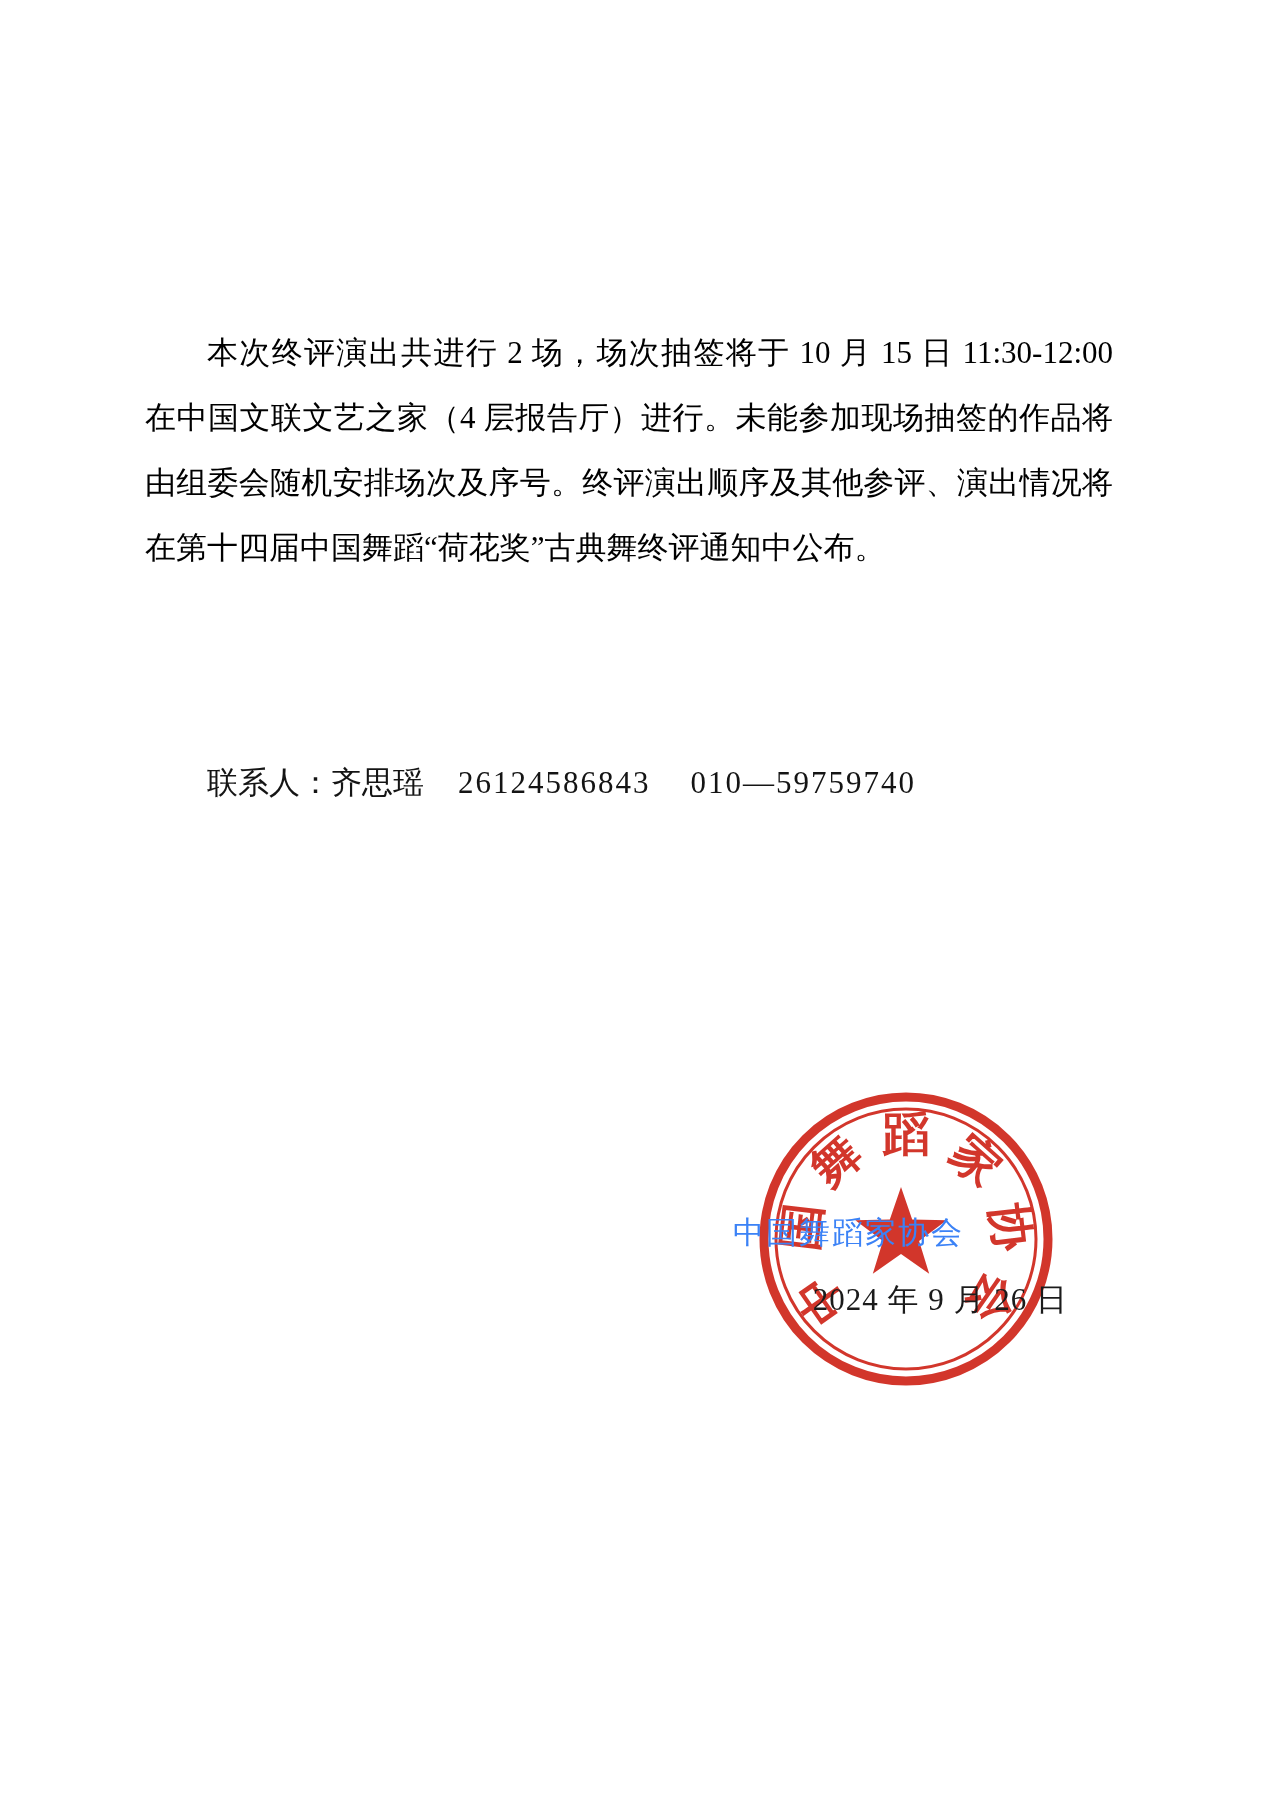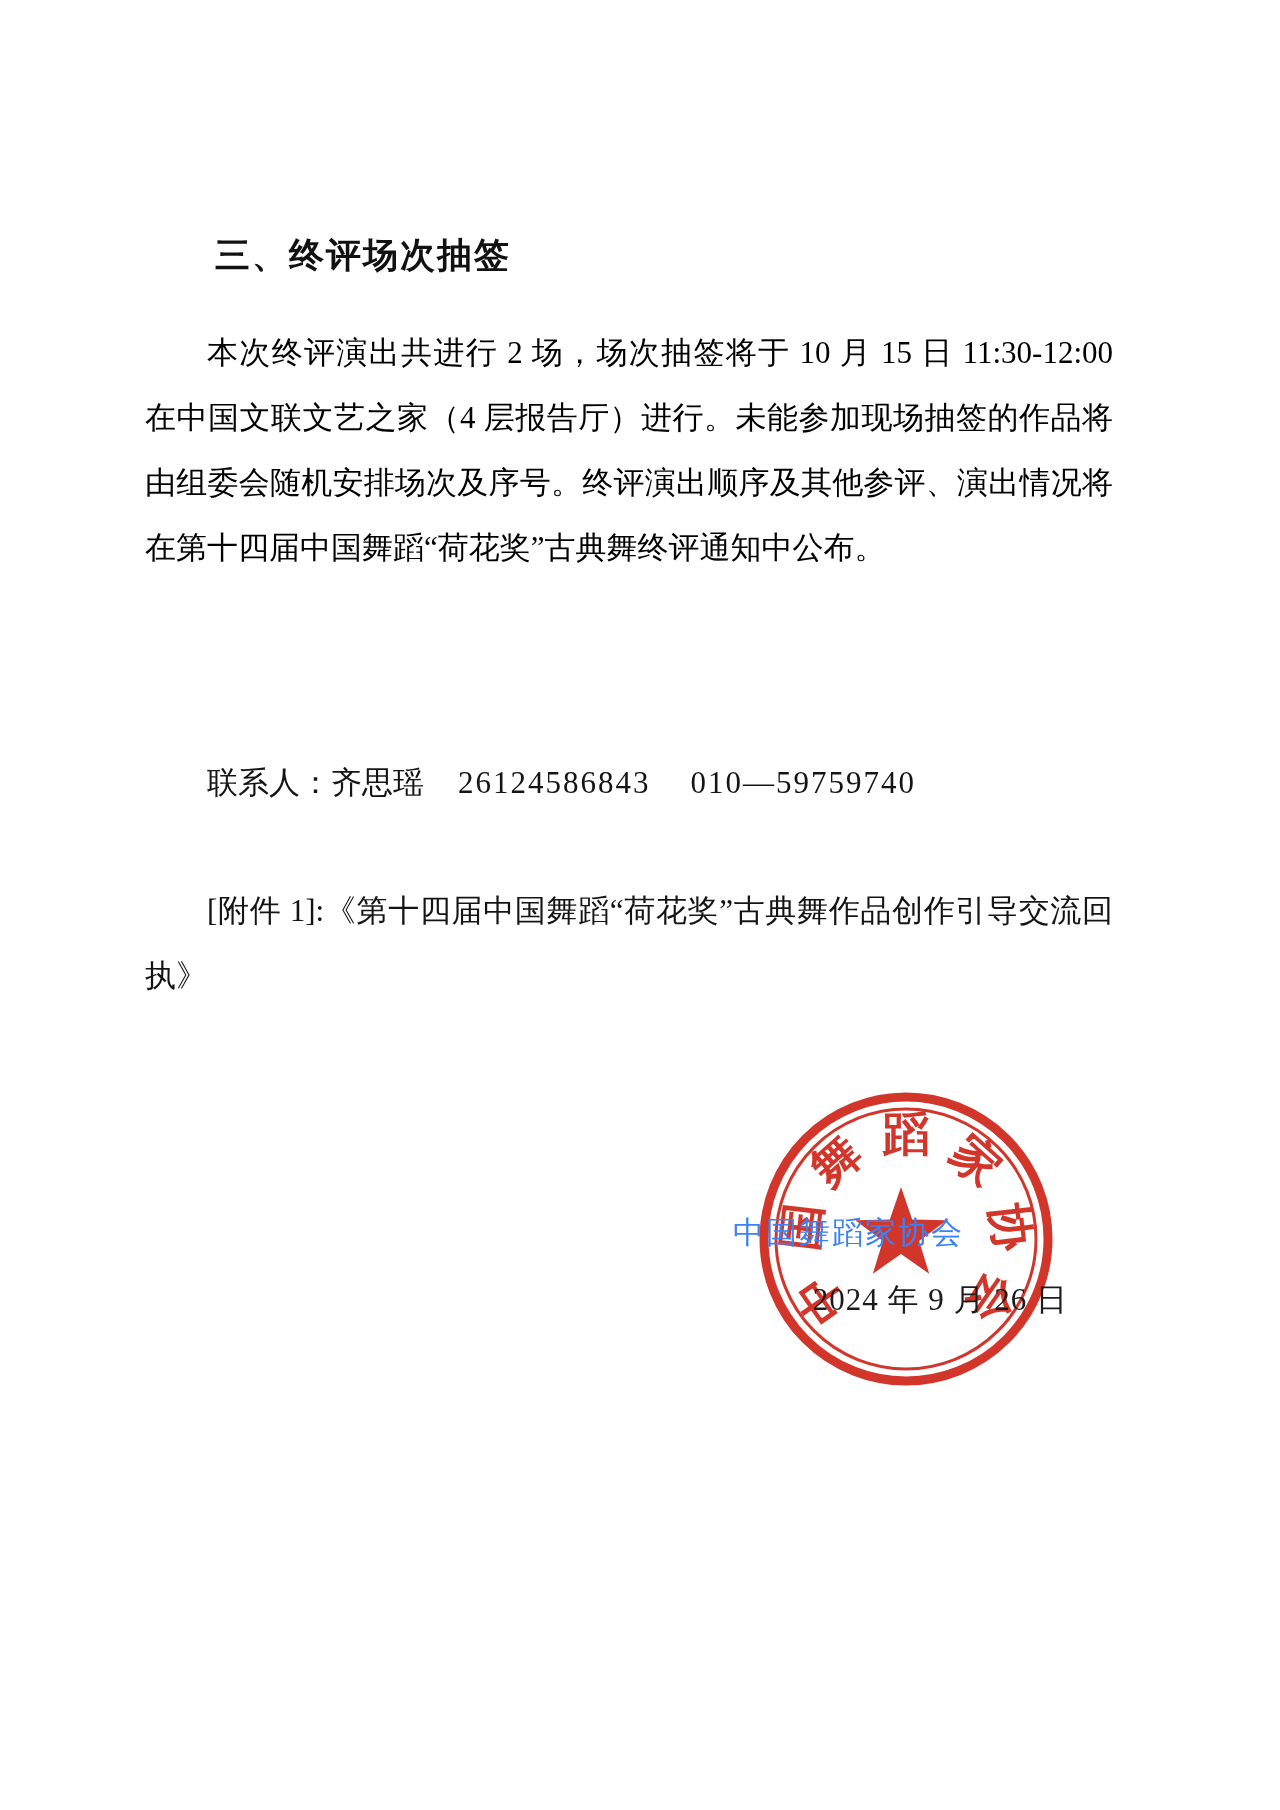--- a/index.html
+++ b/index.html
@@ -79,29 +79,27 @@
   .seal text{
     font-family:"Liberation Serif","DejaVu Serif",serif;
     font-weight:bold;
   }
 </style>
 </head>
 <body>
 
 <div class="page">
 
-  <div class="doc-heading">三、终评场次抽签</div>
 
   <div class="doc-paragraph">本次终评演出共进行 2 场，场次抽签将于 10 月 15 日 11:30-12:00 在中国文联文艺之家（4 层报告厅）进行。未能参加现场抽签的作品将由组委会随机安排场次及序号。终评演出顺序及其他参评、演出情况将在第十四届中国舞蹈“荷花奖”古典舞终评通知中公布。</div>
 
   <div class="contact-line">
     <span>联系人：</span><span>齐思瑶</span><span class="num">26124586843</span><span class="num2">010—59759740</span>
   </div>
 
-  <div class="attachment">[附件 1]:《第十四届中国舞蹈“荷花奖”古典舞作品创作引导交流回执》</div>
 
   <svg class="seal" viewBox="0 0 302 302">
     <circle cx="151" cy="151" r="142" fill="none" stroke="#cf271c" stroke-width="9"></circle>
     <circle cx="151" cy="151" r="130" fill="none" stroke="#cf271c" stroke-width="3"></circle>
     <polygon fill="#cf271c" points="146,99 157.2,131.6 191.7,132.2 164.1,152.9 174.2,185.8 146,166 117.8,185.8 127.9,152.9 100.3,132.2 134.8,131.6"></polygon>
     <g fill="#cf271c" font-size="47" text-anchor="middle">
       <text x="151" y="62" transform="rotate(-125 151 151)">中</text>
       <text x="151" y="62" transform="rotate(-83.3 151 151)">国</text>
       <text x="151" y="62" transform="rotate(-41.7 151 151)">舞</text>
       <text x="151" y="62" transform="rotate(0 151 151)">蹈</text>

